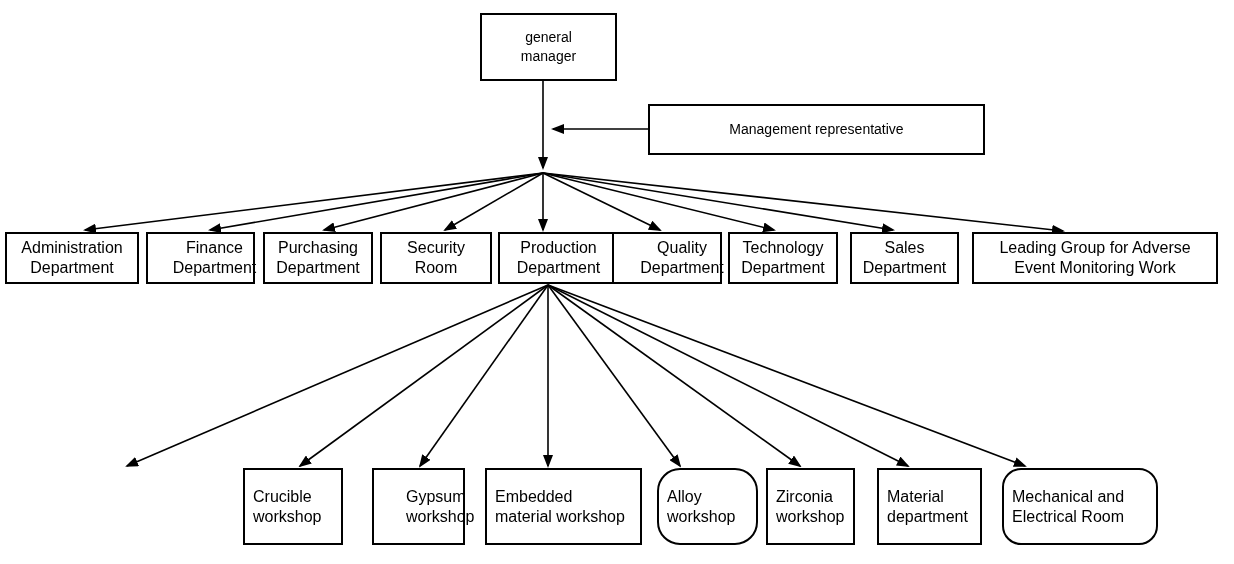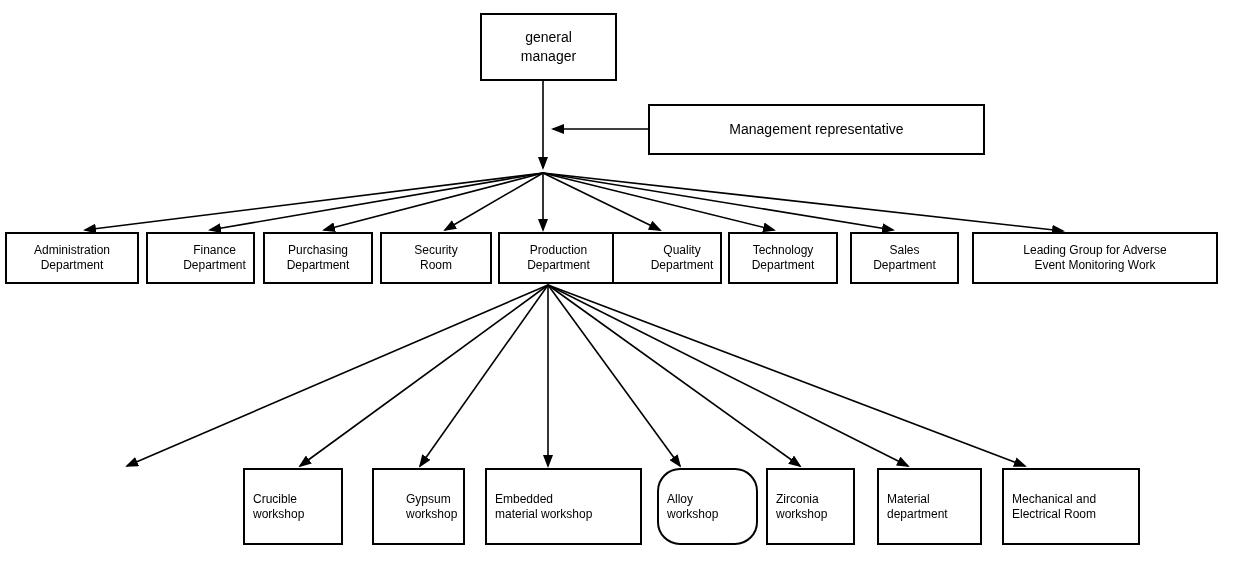--- a/index.html
+++ b/index.html
@@ -21,21 +21,21 @@
   .node {
     position: absolute;
     box-sizing: border-box;
     background: #ffffff;
     border: 2px solid #000000;
     display: flex;
     align-items: center;
     justify-content: center;
     text-align: center;
     white-space: pre-line;
-    font-size: 12px;
+    font-size: 16px;
     line-height: 1.22;
     z-index: 1;
   }
   .node.big { font-size: 14px; line-height: 1.35; }
   .node.left {
     justify-content: flex-start;
     text-align: left;
     padding-left: 8px;
     padding-right: 4px;
   }
@@ -105,16 +105,16 @@
   <div class="node left" style="left:372px;  top:468px; width:93px;  height:77px;padding-left:32px;">Gypsum
 workshop</div>
   <div class="node left" style="left:485px;  top:468px; width:157px; height:77px;">Embedded
 material workshop</div>
   <div class="node left" style="left:657px;  top:468px; width:101px; height:77px;border-radius:23px;">Alloy
 workshop</div>
   <div class="node left" style="left:766px;  top:468px; width:89px;  height:77px;">Zirconia
 workshop</div>
   <div class="node left" style="left:877px;  top:468px; width:105px; height:77px;">Material
 department</div>
-  <div class="node left" style="left:1002px; top:468px; width:138px; height:77px;">Mechanical and
+  <div class="node left" style="left:1002px; top:468px; width:156px; height:77px;border-radius:19px;">Mechanical and
 Electrical Room</div>
 
 </div>
 
 </body></html>

